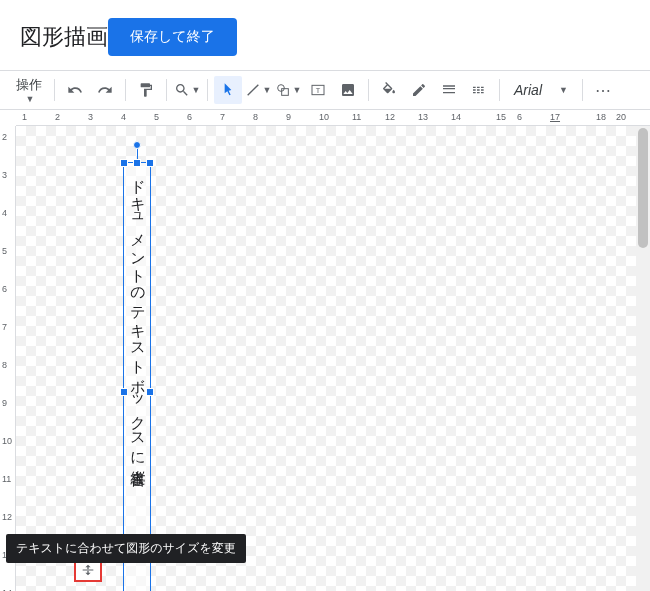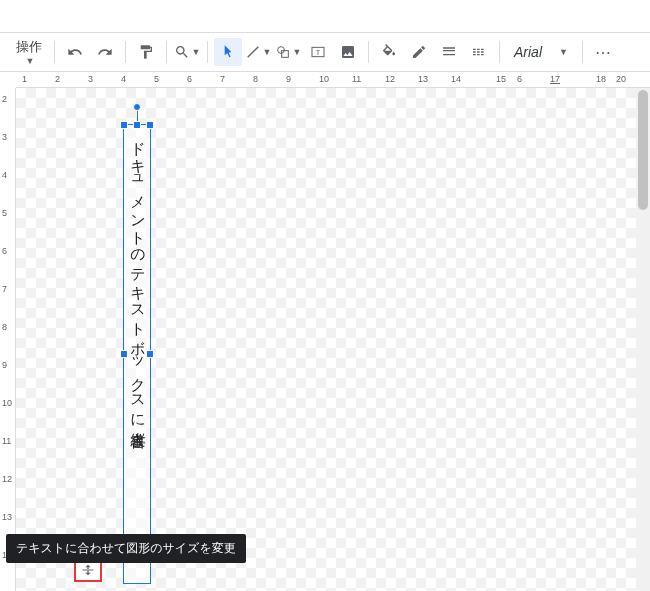--- a/index.html
+++ b/index.html
@@ -49,20 +49,22 @@
   .resize-indicator { position: absolute; left: 74px; top: 558px; width: 28px; height: 24px; border: 2px solid #e53935; background: #fff; display: flex; align-items: center; justify-content: center; z-index: 15; }
   .resize-indicator svg { width: 16px; height: 16px; }
   
   .scrollbar-v { position: absolute; right: 0; top: 16px; width: 14px; bottom: 0; background: #f1f1f1; }
   .scrollbar-thumb { width: 10px; margin: 2px; height: 120px; background: #c1c1c1; border-radius: 5px; }
 </style>
 </head>
 <body>
 
 <div class="header">
+  <div class="title">図形描画</div>
+  <button class="save-btn">保存して終了</button>
 </div>
 
 <div class="toolbar">
   <div class="tool-btn wide">
       <span>操作</span>
       <span class="caret">▼</span>
     </div>
   <div class="sep"></div>
   <div class="tool-btn">
       <svg width="16" height="16" viewBox="0 0 24 24">

